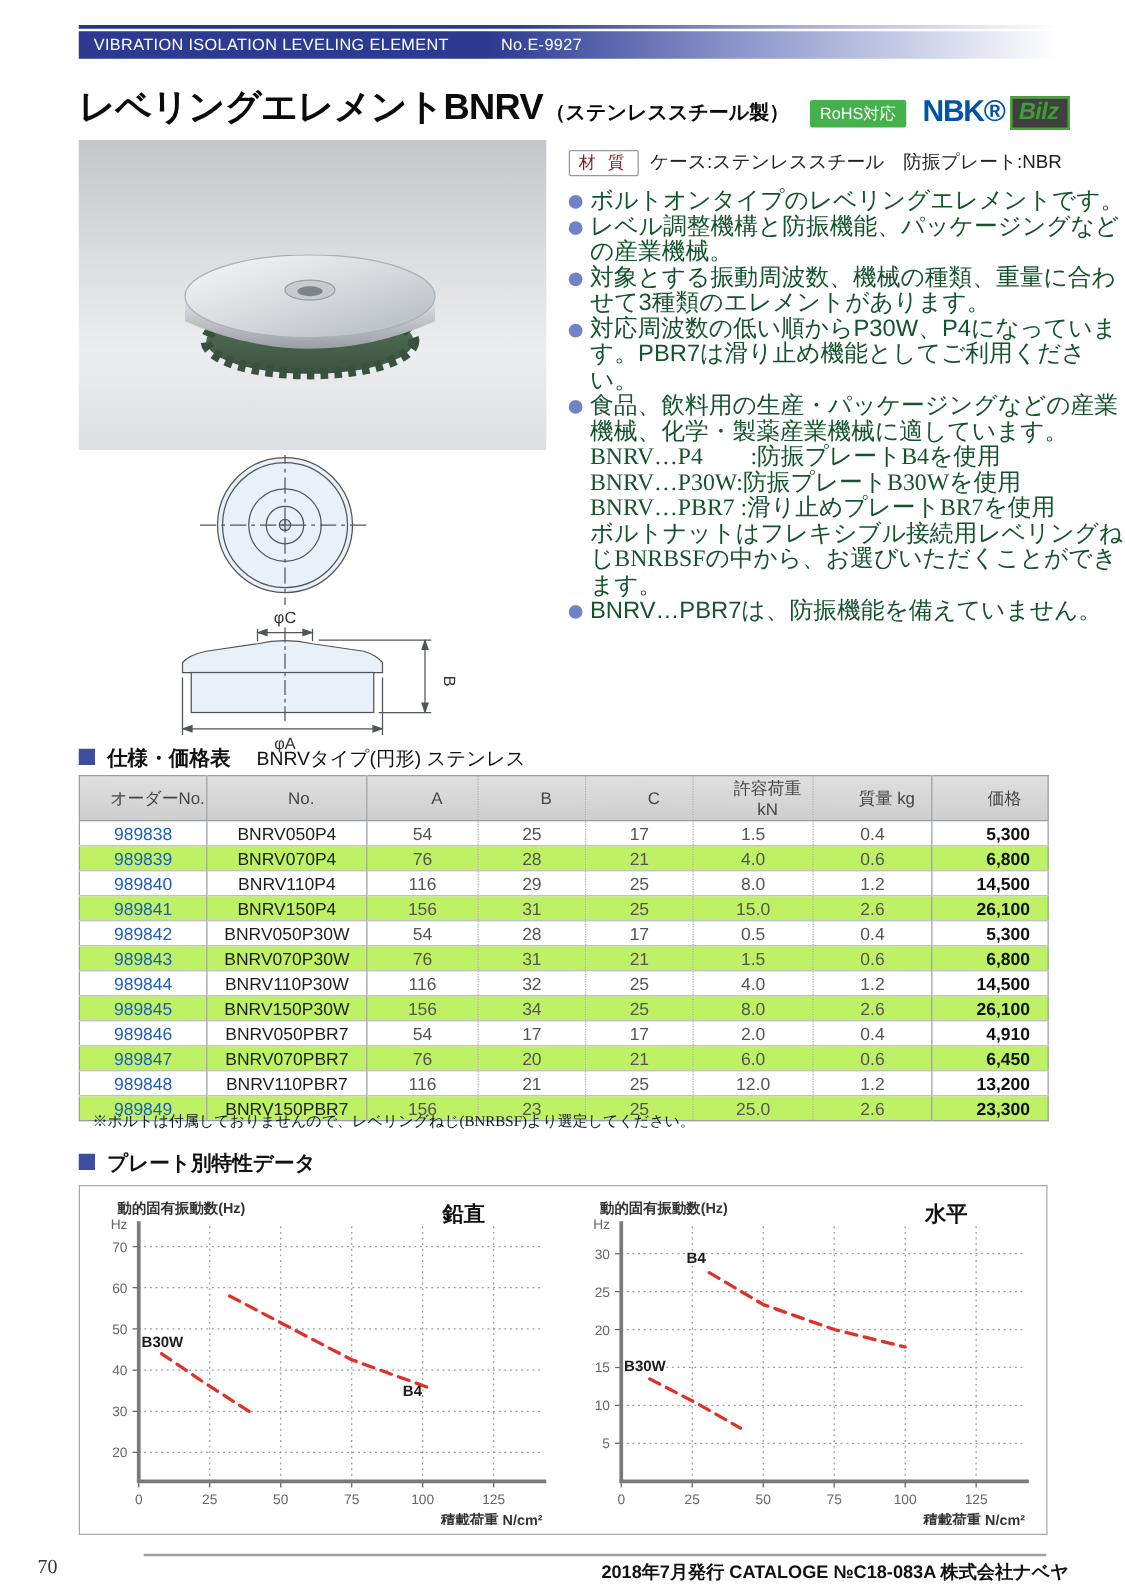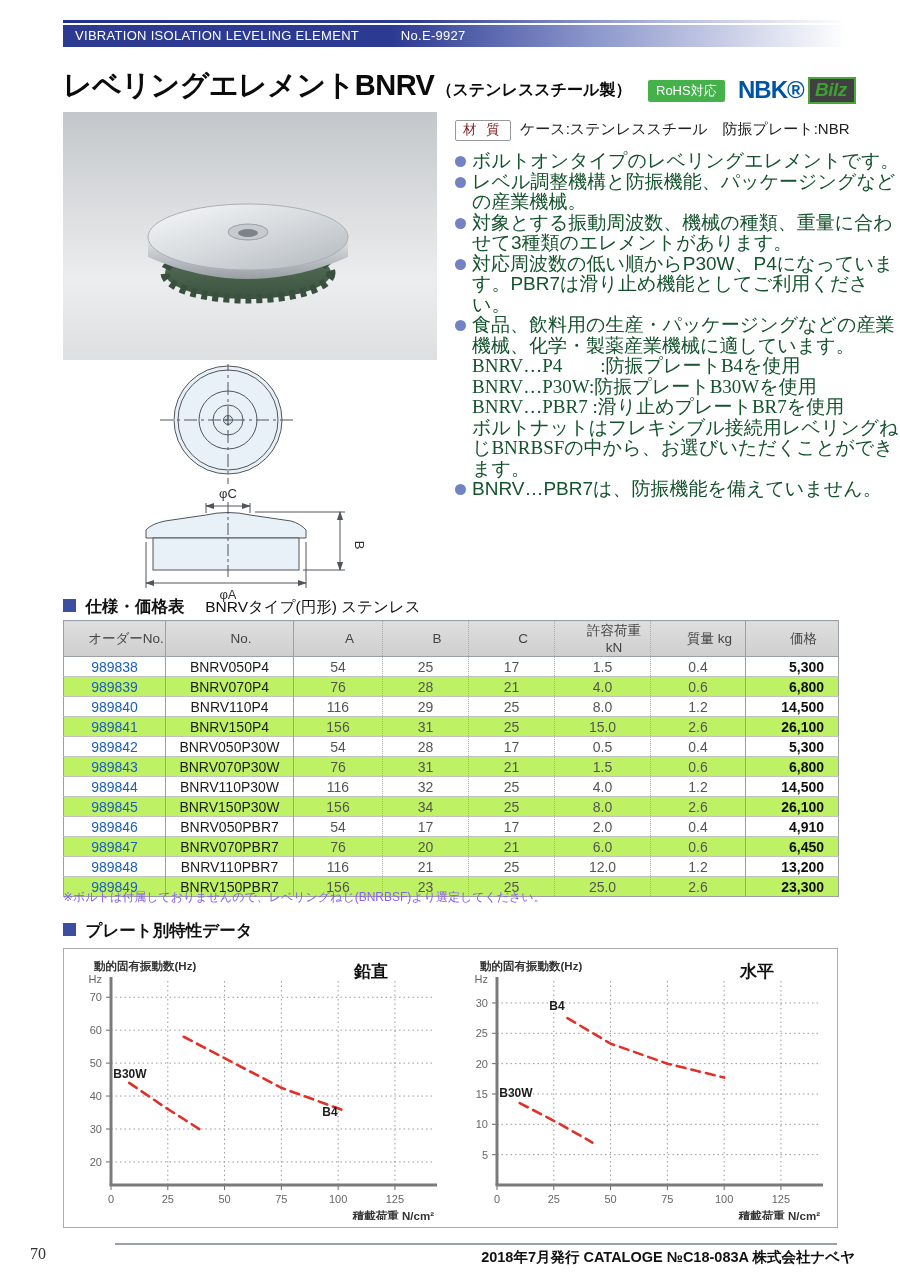--- a/index.html
+++ b/index.html
@@ -60,21 +60,21 @@
   .spectable td:nth-child(2){color:#1d1d1d;}
   .spectable td:last-child{font-weight:bold;color:#111;text-align:right;padding-right:14px;}
   .spectable th:nth-child(2),.spectable td:nth-child(2),
   .spectable th:nth-child(3),.spectable td:nth-child(3),
   .spectable th:nth-child(8),.spectable td:nth-child(8){border-left:1px solid #9aa0a6;}
   .spectable th:nth-child(4),.spectable td:nth-child(4),
   .spectable th:nth-child(5),.spectable td:nth-child(5),
   .spectable th:nth-child(6),.spectable td:nth-child(6),
   .spectable th:nth-child(7),.spectable td:nth-child(7){border-left:1px dotted #aaa;}
   .c0{width:102px}.c1{width:128px}.c2{width:89px}.c3{width:86px}.c4{width:86px}.c5{width:96px}.c6{width:95px}.c7{width:93px}
-  .note{position:absolute;left:63px;top:889px;font-size:12px;color:#8b5cf6;}
+  .note{position:absolute;left:74px;top:889px;font-size:12px;color:#0f172a;font-family:Liberation Serif, serif;}
 
   
   .chartsbox{position:absolute;left:63px;top:948px;width:773px;height:278px;border:1px solid #ababab;}
   .chartsbox svg{position:absolute;top:7px;}
   #chart0{left:2px;} #chart1{left:388px;}
   .tick{font-size:11px;fill:#666;font-family:"Liberation Sans",sans-serif;}
   .slabel{font-size:12px;font-weight:bold;fill:#1c1c1c;font-family:"Liberation Sans",sans-serif;}
   .atitle{font-size:11.5px;font-weight:bold;fill:#333;font-family:"Liberation Sans",sans-serif;}
   .ctitle{font-size:17px;font-weight:bold;fill:#111;font-family:"Liberation Sans",sans-serif;}
   .xlabel{font-size:11.5px;font-weight:bold;fill:#333;font-family:"Liberation Sans",sans-serif;}

